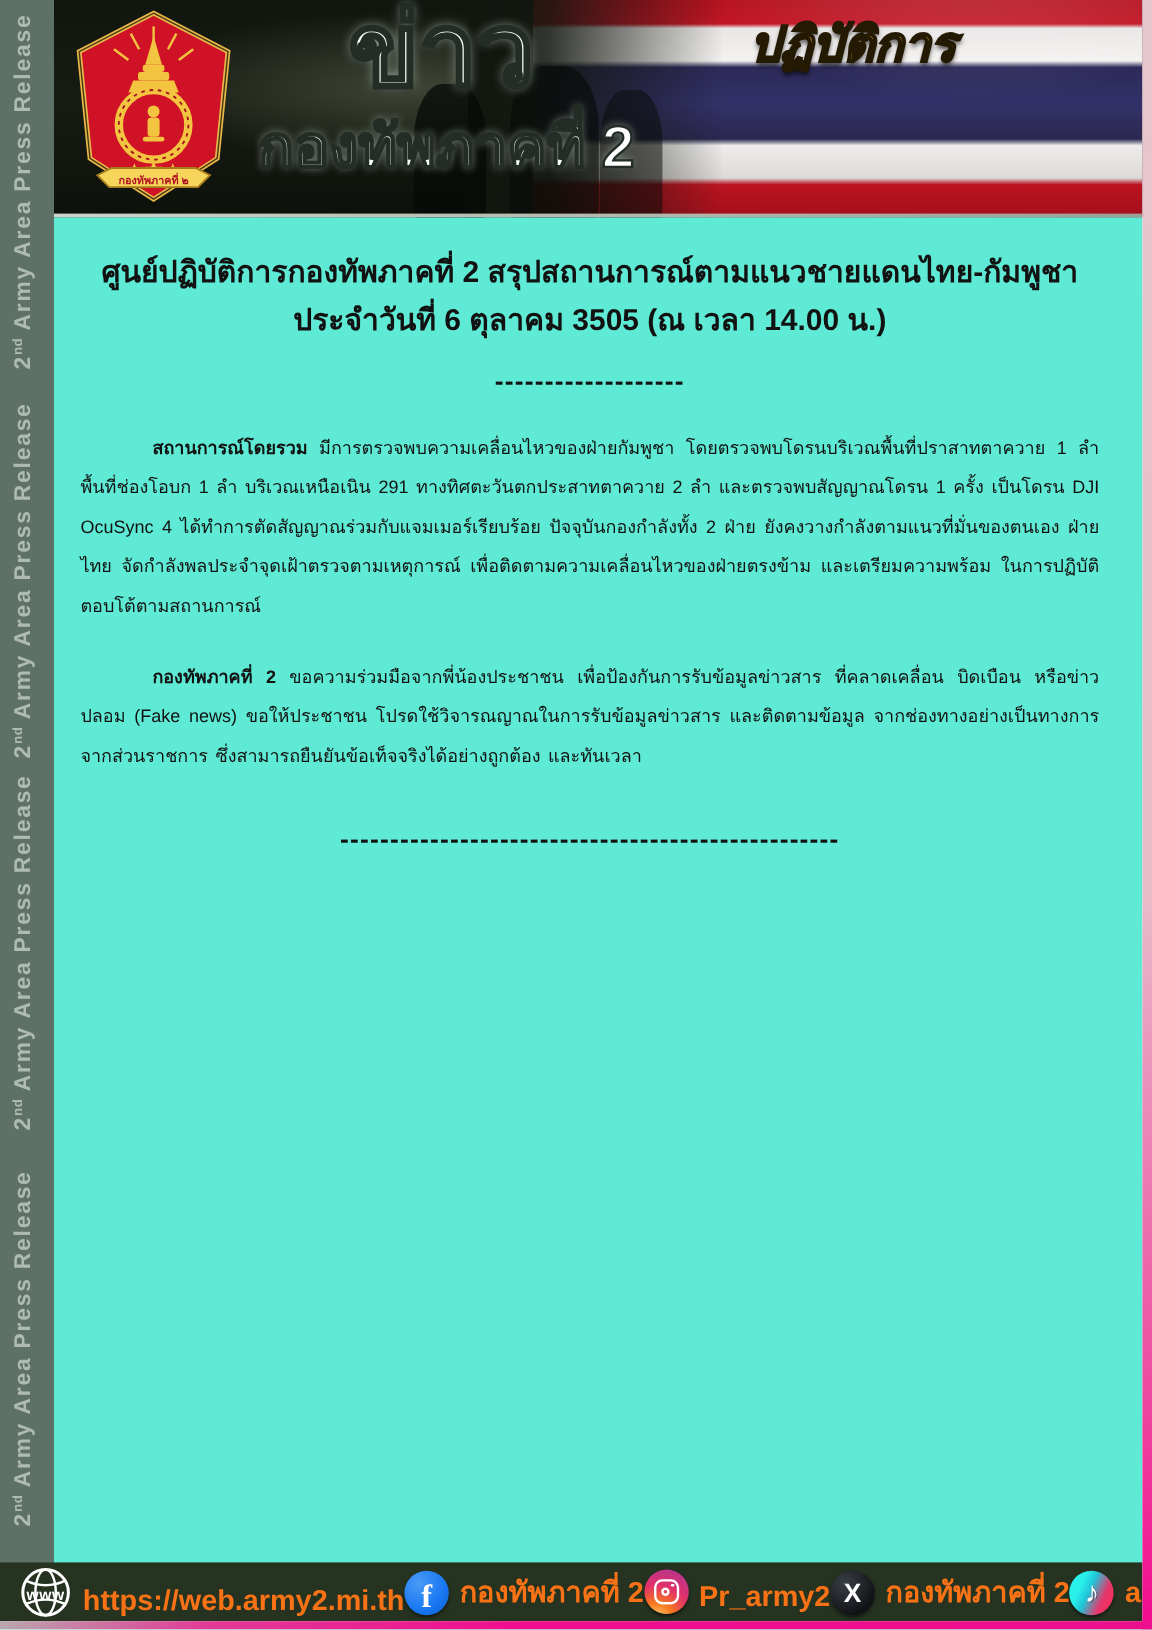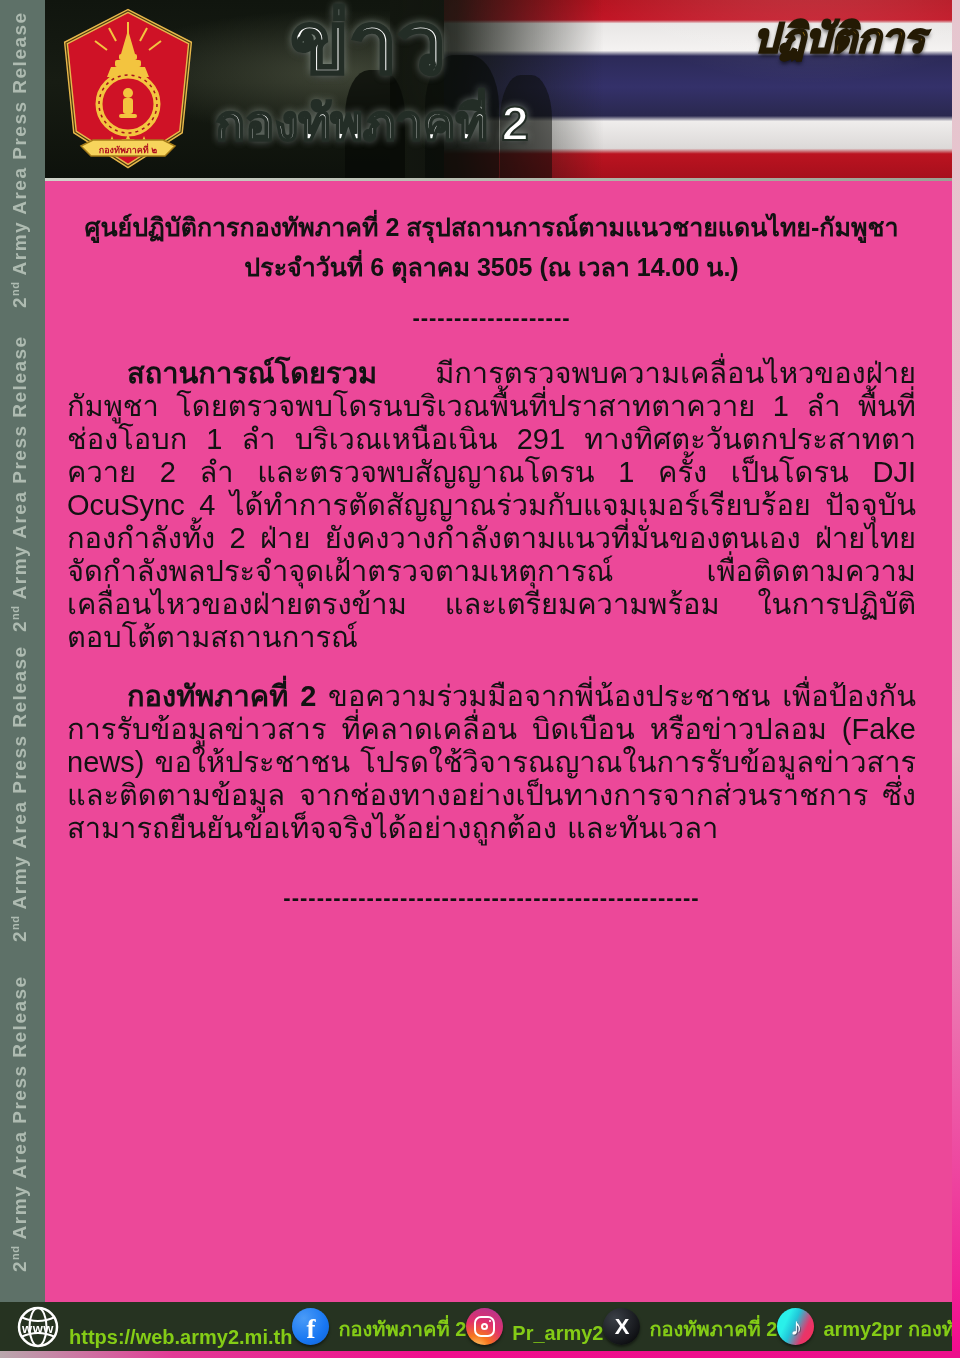--- a/index.html
+++ b/index.html
@@ -73,60 +73,60 @@
     -webkit-text-stroke:3px #232d26;
     text-shadow:0 0 10px rgba(210,225,215,.75), 0 3px 6px rgba(0,0,0,.85);
   }
   .unit-line {
     position:absolute; left:92px; top:92px; width:470px; text-align:center;
     font-size:49px; font-weight:800; color:#ffffff; line-height:1.3;
     -webkit-text-stroke:2px #232d26;
     text-shadow:0 0 8px rgba(210,225,215,.7), 0 3px 5px rgba(0,0,0,.85);
   }
   .op-label {
-    position:absolute; left:580px; top:14px; width:300px; text-align:right;
+    position:absolute; left:580px; top:14px; width:300px; text-align:left;
     font-size:40px; font-weight:800; font-style:italic; color:#f7b520; line-height:1.2;
     -webkit-text-stroke:2px #241a04;
     text-shadow:0 3px 4px rgba(0,0,0,.7);
   }
   .op-name {
     position:absolute; left:468px; top:72px; width:440px; text-align:center;
     font-size:58px; font-weight:800; font-style:italic; color:#ffc42a; line-height:1.25;
     -webkit-text-stroke:2px #241a04;
     text-shadow:0 0 12px rgba(255,255,255,.55), 0 4px 6px rgba(0,0,0,.8);
   }
 
   
   .emblem { position:absolute; left:12px; top:8px; }
 
   
   .doc {
     position:absolute; left:45px; top:181px; width:907px; height:1122px;
-    background:#ec4899; padding:26px 36px 0 22px; z-index:4;
+    background:#5eead4; padding:26px 36px 0 22px; z-index:4;
     color:#121212;
   }
   .doc-title { text-align:center; font-size:25px; font-weight:700; line-height:40px; }
   .sep-short { text-align:center; font-size:22px; font-weight:700; letter-spacing:1px; margin-top:18px; }
   .para {
-    margin-top:26px; font-size:29px; line-height:33px;
+    margin-top:26px; font-size:15px; line-height:33px;
     text-align:justify; text-align-last:left; text-indent:60px;
     word-spacing:2px;
   }
   .para b { font-weight:700; }
   .sep-long { text-align:center; font-size:22px; font-weight:700; letter-spacing:1px; margin-top:40px; }
 
   
   .footer {
     position:absolute; left:0; bottom:7px; width:952px; height:49px;
     background:#263321; z-index:30;
     display:flex; align-items:center; justify-content:space-between;
     padding:0 18px 0 16px;
   }
   .f-item { display:flex; align-items:flex-end; gap:9px; }
-  .f-label { color:#84cc16; font-size:20px; font-weight:700; white-space:nowrap; }
+  .f-label { color:#f97316; font-size:24px; font-weight:700; white-space:nowrap; }
 
   .globe-wrap { position:relative; width:44px; height:44px; flex:0 0 auto; }
   .globe-www {
     position:absolute; left:0; top:16px; width:44px; text-align:center;
     color:#ffffff; font-size:13px; font-weight:700; letter-spacing:.5px;
   }
 
   .icon-circle {
     width:37px; height:37px; border-radius:50%; flex:0 0 auto;
     display:flex; align-items:center; justify-content:center; position:relative;

